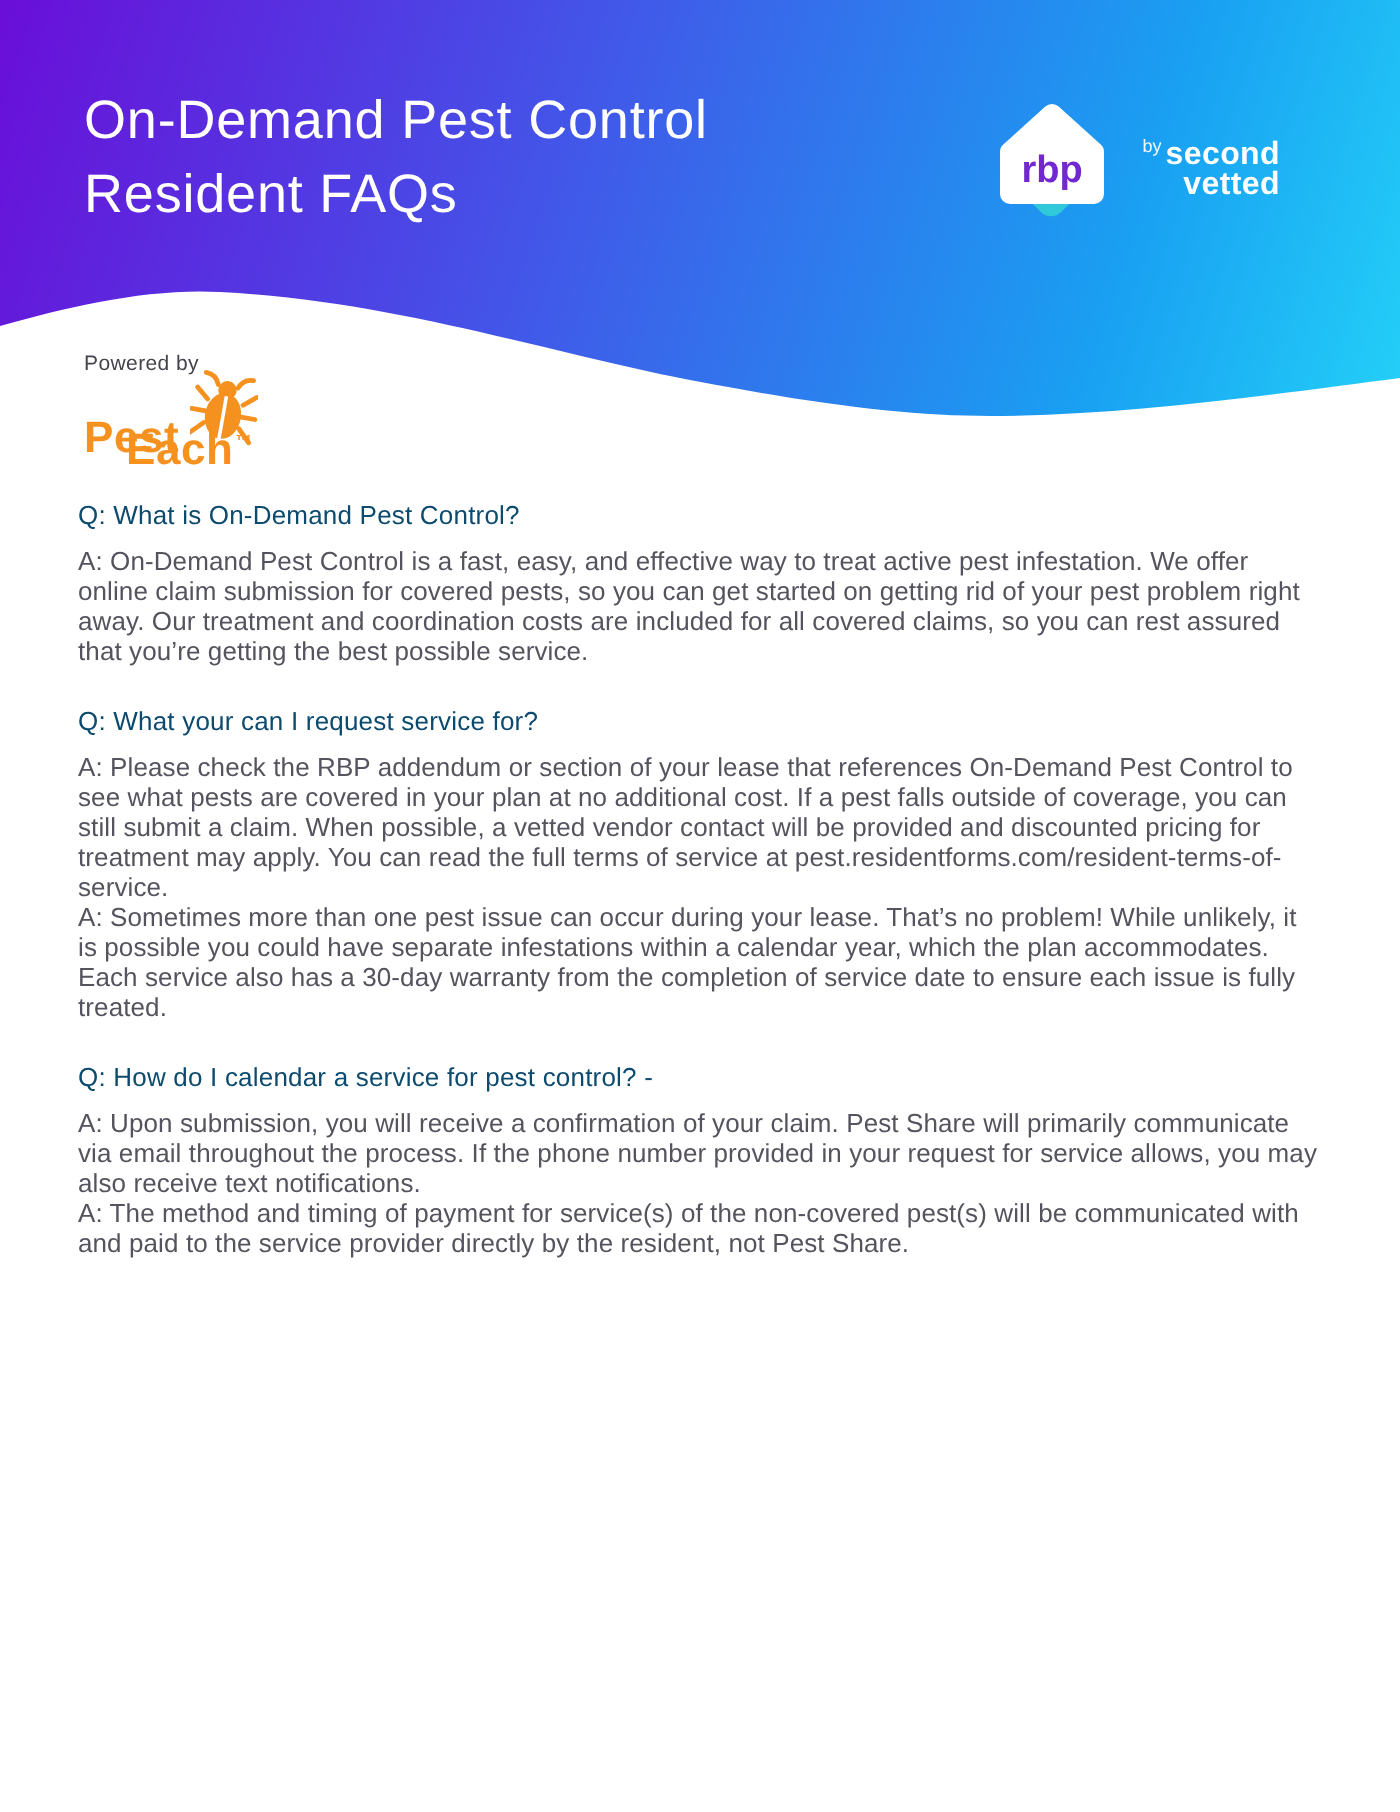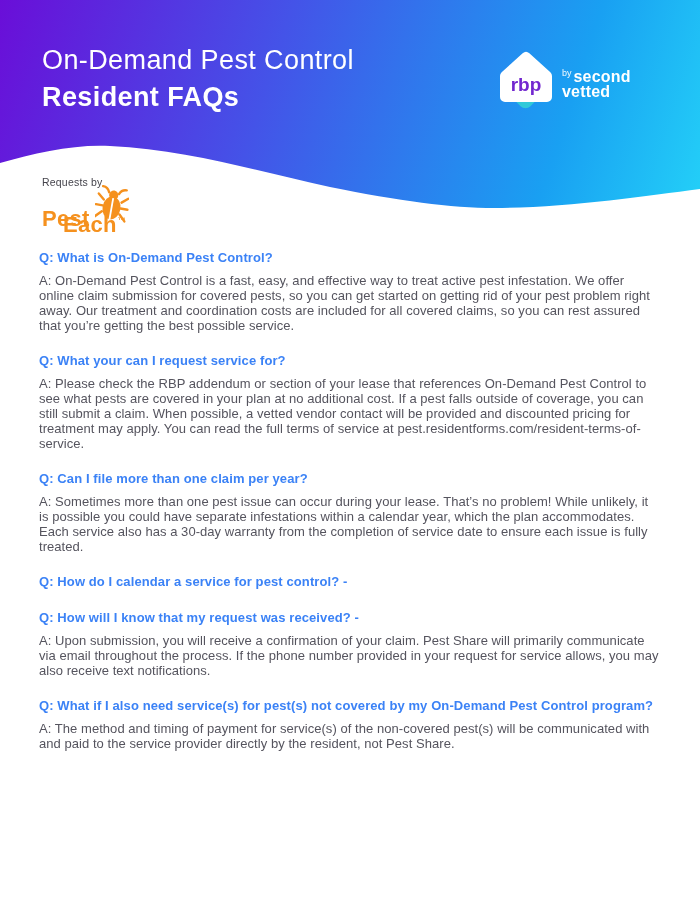--- a/index.html
+++ b/index.html
@@ -15,45 +15,45 @@
   
   .hero {
     position: relative;
     width: 700px; height: 230px;
     background: linear-gradient(108deg, #6a0ed8 0%, #4453e8 38%, #19a0f2 78%, #24d2f8 100%);
     overflow: hidden;
   }
   .hero-wave { position: absolute; left: 0; top: 0; width: 100%; height: 100%; display: block; }
   .hero-titles { position: absolute; left: 42px; top: 42px; color: #ffffff; }
   .hero-title-1 { font-size: 27px; font-weight: 400; letter-spacing: 0.4px; line-height: 37px; }
-  .hero-title-2 { font-size: 27px; font-weight: 700; letter-spacing: 0.4px; line-height: 37px; }
+  .hero-title-2 { font-size: 27px; font-weight: 400; letter-spacing: 0.4px; line-height: 37px; }
 
   .rbp-badge { position: absolute; left: 497px; top: 50px; }
   .byline {
     position: absolute; left: 562px; top: 66px;
-    color: #ffffff; text-align: left; width: 78px; line-height: 15px;
+    color: #ffffff; text-align: right; width: 78px; line-height: 15px;
   }
   .byline .by { font-size: 9px; font-weight: 400; vertical-align: 6px; margin-right: 2px; opacity: .95; }
   .byline .word { font-size: 16px; font-weight: 700; letter-spacing: 0.2px; }
 
   
   .powered { position: absolute; left: 42px; top: 176px; width: 140px; }
   .powered-label { font-size: 10.5px; color: #45444c; letter-spacing: 0.2px; }
   .ps-row { position: relative; margin-top: 2px; height: 48px; }
   .ps-word { color: #f5911e; font-weight: 700; font-size: 22px; letter-spacing: 0.3px; }
   .ps-line1 { position: absolute; left: 0; top: 16px; text-align: right; }
   .ps-line2 { position: absolute; left: 21px; top: 22px; }
   .ps-tm { font-size: 8px; vertical-align: 9px; margin-left: 1px; color: #f5911e; font-weight: 700; }
   .ps-bug { position: absolute; left: 53px; top: -5px; }
 
   
   .content { position: absolute; left: 0; top: 230px; width: 700px; padding: 0 39px; }
   .faq-q {
-    color: #3b82f6;
-    font-size: 13px; font-weight: 700;
+    color: #0c4a6e;
+    font-size: 13px; font-weight: 400;
     line-height: 17px;
     letter-spacing: 0.1px;
     margin: 19px 0 7px 0;
   }
   .faq-a {
     color: #55545e;
     font-size: 13px; font-weight: 400;
     line-height: 15px;
     letter-spacing: 0.05px;
   }
@@ -85,21 +85,21 @@
       <div>
         <span class="by">by</span><span class="word">second</span>
       </div>
       <div>
         <span class="word">vetted</span>
       </div>
     </div>
   </div>
 
   <div class="powered">
-    <div class="powered-label">Requests by</div>
+    <div class="powered-label">Powered by</div>
     <div class="ps-row">
       <span class="ps-word ps-line1">Pest</span>
       <span class="ps-word ps-line2"><span>Each</span><span class="ps-tm">™</span></span>
       <svg class="ps-bug" width="34" height="40" viewBox="0 0 34 40">
         <g transform="rotate(10 17 20)" stroke="#f5911e" stroke-width="2.4" stroke-linecap="round" fill="none">
           <path d="M12,8 Q10,3 5,3"></path>
           <path d="M22,8 Q24,3 29,3"></path>
           <path d="M8,16 L2,11"></path>
           <path d="M8,22 L1,22"></path>
           <path d="M8,28 L2,34"></path>
@@ -119,32 +119,29 @@
   <div class="content">
     <div>
       <div class="faq-q">Q: What is On-Demand Pest Control?</div>
       <div class="faq-a">A: On-Demand Pest Control is a fast, easy, and effective way to treat active pest infestation. We offer online claim submission for covered pests, so you can get started on getting rid of your pest problem right away. Our treatment and coordination costs are included for all covered claims, so you can rest assured that you’re getting the best possible service.</div>
     </div>
     <div>
       <div class="faq-q">Q: What your can I request service for?</div>
       <div class="faq-a">A: Please check the RBP addendum or section of your lease that references On-Demand Pest Control to see what pests are covered in your plan at no additional cost. If a pest falls outside of coverage, you can still submit a claim. When possible, a vetted vendor contact will be provided and discounted pricing for treatment may apply. You can read the full terms of service at pest.residentforms.com/resident-terms-of-service.</div>
     </div>
     <div>
-      <div class="faq-q">Q: Can I file more than one claim per year?</div>
       <div class="faq-a">A: Sometimes more than one pest issue can occur during your lease. That’s no problem! While unlikely, it is possible you could have separate infestations within a calendar year, which the plan accommodates. Each service also has a 30-day warranty from the completion of service date to ensure each issue is fully treated.</div>
     </div>
     <div>
       <div class="faq-q">Q: How do I calendar a service for pest control? -</div>
     </div>
     <div>
-      <div class="faq-q">Q: How will I know that my request was received? -</div>
       <div class="faq-a">A: Upon submission, you will receive a confirmation of your claim. Pest Share will primarily communicate via email throughout the process. If the phone number provided in your request for service allows, you may also receive text notifications.</div>
     </div>
     <div>
-      <div class="faq-q">Q: What if I also need service(s) for pest(s) not covered by my On-Demand Pest Control program?</div>
     </div>
     <div>
       <div class="faq-a">A: The method and timing of payment for service(s) of the non-covered pest(s) will be communicated with and paid to the service provider directly by the resident, not Pest Share.</div>
     </div>
 
   </div>
 
 </div>
 
 </body></html>

